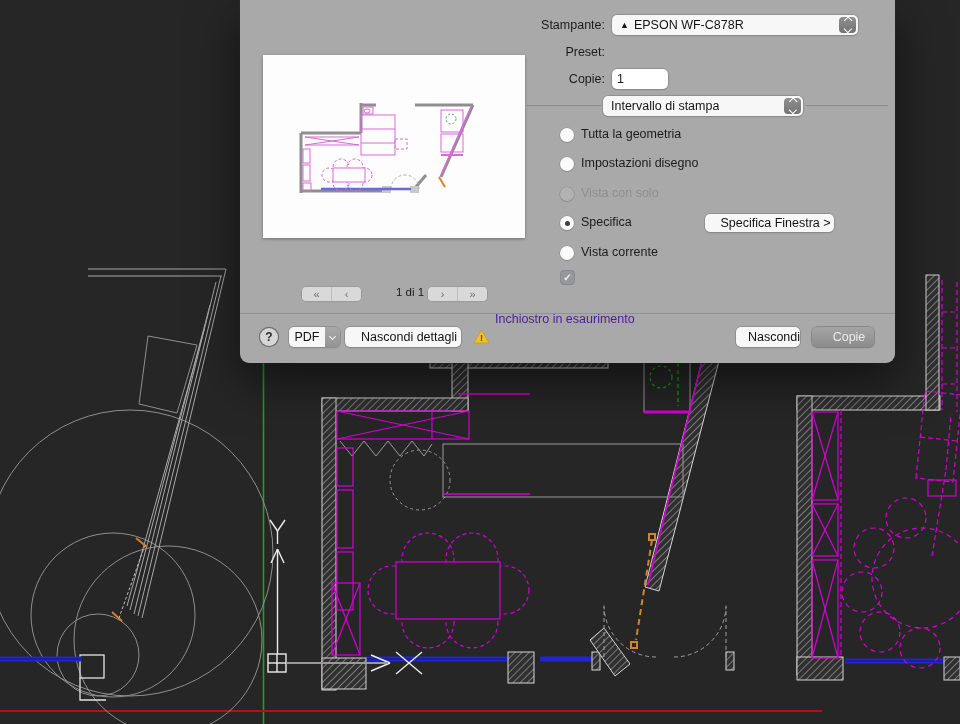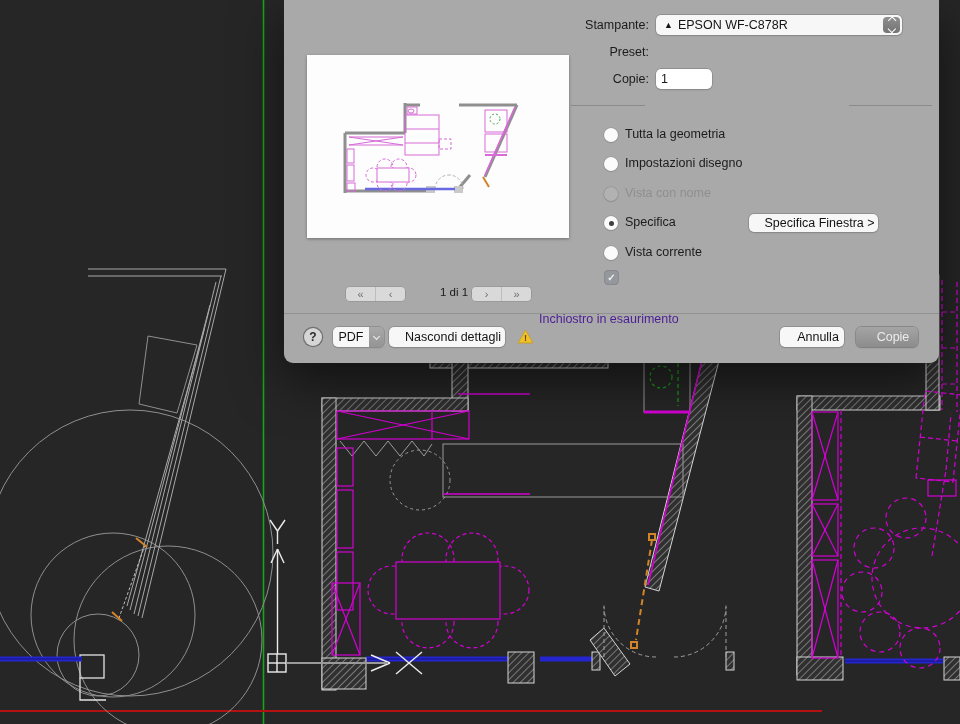--- a/index.html
+++ b/index.html
@@ -8,21 +8,21 @@
     background:#262626;font-family:"Liberation Sans",sans-serif;
     -webkit-font-smoothing:antialiased;
   }
   #cad{position:absolute;left:0;top:0;width:960px;height:724px}
 
   
   .dialog{
     position:absolute;left:240px;top:0;width:655px;height:363px;
     background:#a9a9a9;border-radius:0 0 9px 9px;
     box-shadow:0 18px 50px rgba(0,0,0,.55),0 0 0 1px rgba(50,50,50,.35);
-    color:#1a1a1a;font-size:12.5px;margin-left:44px;
+    color:#1a1a1a;font-size:12.5px;
   }
   .flabel{position:absolute;left:235px;width:130px;text-align:right;line-height:20px;color:#1b1b1b}
   .sel,.inputbox,.btn{
     position:absolute;height:20px;background:#f7f7f7;border-radius:5px;
     box-shadow:0 0 0 .7px #888,0 1px 1.5px rgba(0,0,0,.18);
     display:flex;align-items:center;box-sizing:border-box;padding-left:12px;
   }
   .sel{padding-left:8px}
   .sel-val{white-space:nowrap;overflow:hidden;color:#141414}
   .warn-glyph{font-size:9px;margin-right:5px;color:#141414}
@@ -265,29 +265,36 @@
 
   <div class="flabel" style="top:42px">Preset:</div>
 
   <div class="flabel" style="top:69px">Copie:</div>
   <div class="inputbox" style="left:372px;top:69px;width:56px">
     <span>1</span>
   </div>
 
   <div class="divider" style="left:287px;top:105px;width:74px"></div>
   <div class="divider" style="left:565px;top:105px;width:83px"></div>
+  <div class="sel" style="left:363px;top:96px;width:200px">
+    <span class="sel-val">Intervallo di stampa</span>
+    <span class="stepper">
+        <i class="chv up"></i>
+        <i class="chv dn"></i>
+      </span>
+  </div>
 
   <span class="radio" style="top:128px"></span>
   <div class="rlabel" style="top:127px">Tutta la geometria</div>
 
   <span class="radio" style="top:157px"></span>
   <div class="rlabel" style="top:156px">Impostazioni disegno</div>
 
   <span class="radio dis" style="top:187px"></span>
-  <div class="rlabel dis" style="top:186px">Vista con nome</div>
+  <div class="rlabel dis" style="top:186px">Vista con solo</div>
 
   <span class="radio sel" style="top:216px"></span>
   <div class="rlabel" style="top:215px">Specifica</div>
 
   <span class="radio" style="top:246px"></span>
   <div class="rlabel" style="top:245px">Vista corrente</div>
 
   <div class="btn" style="left:465px;top:214px;width:129px;height:18px">Specifica Finestra &gt;</div>
 
   <span class="checkbox"></span>
@@ -368,15 +375,15 @@
   </div>
 
   <div class="btn" style="left:105px;top:327px;width:116px">Nascondi dettagli</div>
 
   <svg class="warnicon" viewBox="0 0 17 15">
     <path d="M8.5,1 L16,14 L1,14 Z" fill="#edc02c" stroke="#c89a1b" stroke-width="0.8"></path>
     <text x="8.5" y="12" text-anchor="middle" font-size="9" font-weight="bold" fill="#6b4e00" font-family="Liberation Sans, sans-serif">!</text>
   </svg>
   <div class="inktext">Inchiostro in esaurimento</div>
 
-  <div class="btn" style="left:496px;top:327px;width:64px">Annulla</div>
+  <div class="btn" style="left:496px;top:327px;width:64px">Nascondi</div>
   <div class="btn primary" style="left:572px;top:327px;width:62px">Copie</div>
 </div>
 
 </body></html>

